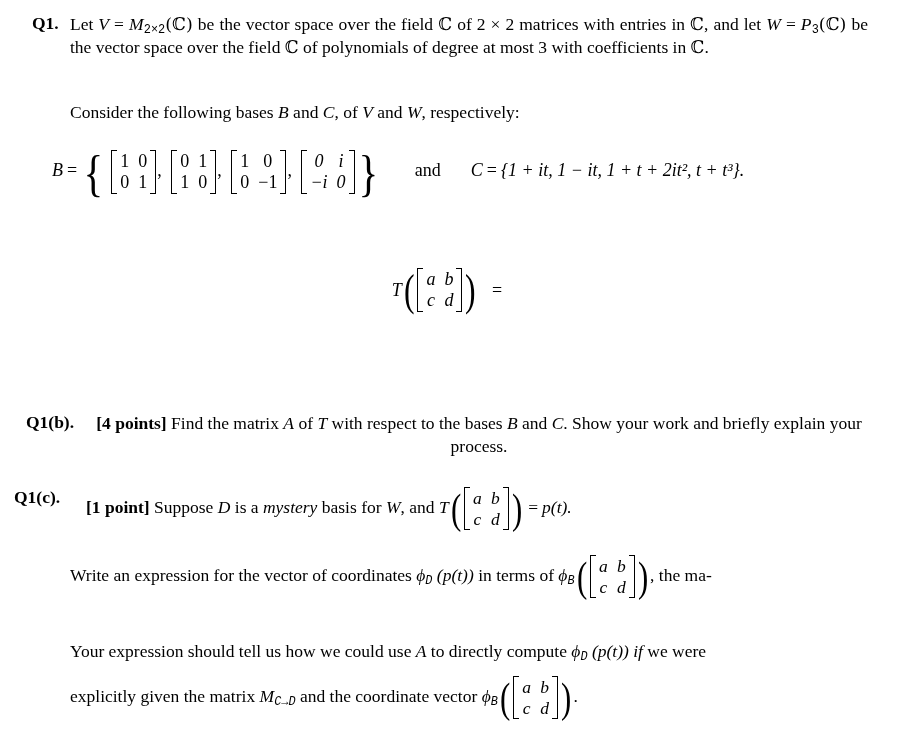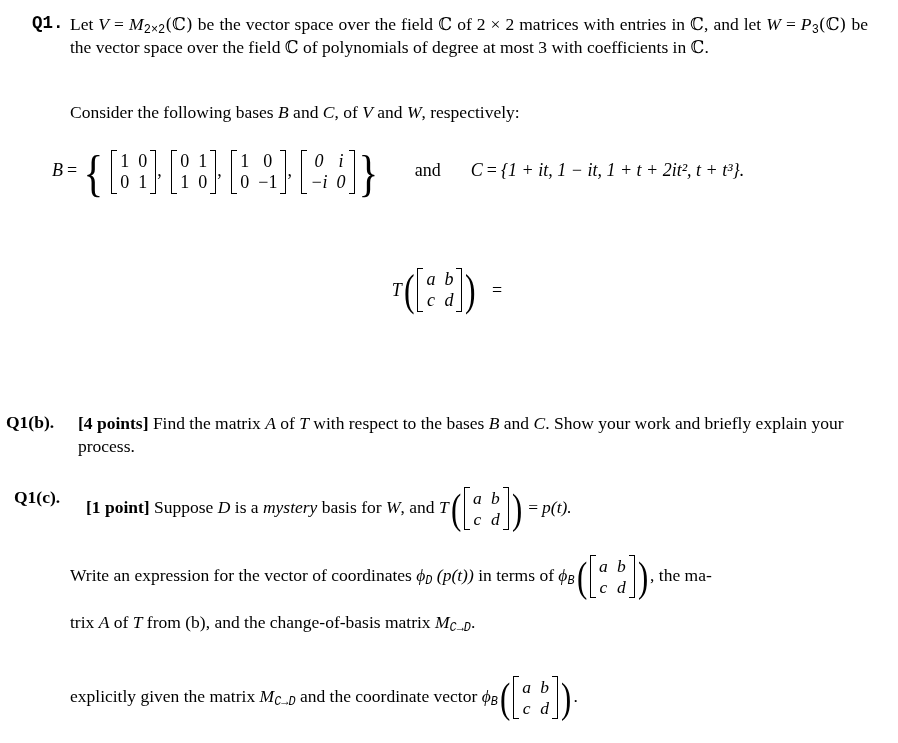--- a/index.html
+++ b/index.html
@@ -39,39 +39,39 @@
   .qlabel {
     font-weight: bold;
     flex: 0 0 auto;
     white-space: nowrap;
   }
   .qbody {
     flex: 1 1 auto;
   }
 
   .block-q1 { position: absolute; left: 32px; top: 13px; width: 836px; }
-  .q1-label { width: 38px; font-family: Liberation Mono, monospace; }
+  .q1-label { width: 38px; }
   .q1-text { line-height: 1.31; text-align: justify; }
 
   .para-consider { position: absolute; left: 70px; top: 102px; }
 
   .eq-bases {
     position: absolute;
     left: 52px;
     top: 150px;
     width: 830px;
     font-size: 18px;
   }
 
   .para-let-t { position: absolute; left: 70px; top: 216px; }
 
   .eq-t { position: absolute; left: 0px; top: 268px; width: 898px; text-align: center; font-size: 18px; }
 
   .block-qa { position: absolute; left: 14px; top: 358px; width: 860px; }
-  .block-qb { position: absolute; left: 6px; top: 412px; width: 858px; }
+  .block-qb { position: absolute; left: 14px; top: 412px; width: 858px; text-align: center; }
   .block-qc { position: absolute; left: 14px; top: 487px; width: 860px; }
 
   .qabc-label { width: 72px; }
   .qb-text { line-height: 1.33; }
 
   .qc-para { position: absolute; left: 70px; width: 800px; }
   .qc-p1 { top: 555px; }
   .qc-p2 { top: 612px; }
   .qc-p3 { top: 641px; }
   .qc-p4 { top: 676px; }
@@ -252,24 +252,24 @@
       <span class="mgrid">
         <span class="cell">a</span>
           <span class="cell">b</span>
           <span class="cell">c</span>
           <span class="cell">d</span>
       </span>
       <span class="mbrack r"></span>
     </span><span class="bigparen">)</span><span>, the ma-</span>
   </div>
 
-  <div class="qc-para qc-p2">
-    <span>trix </span><span class="mi">A</span><span> of </span><span class="mi">T</span><span> from (b), and the change-of-basis matrix </span><span class="mi">M</span><sub>C→D</sub><span>.</span>
-  </div>
-
+
+  <div class="qc-para qc-p3">
+    <span>Your expression should tell us how we could use </span><span class="mi">A</span><span> to directly compute </span><span class="mi">ϕ</span><sub>D</sub><span class="mi"> (p(t))</span><i> if</i><span> we were</span>
+  </div>
 
   <div class="qc-para qc-p4">
     <span>explicitly given the matrix </span><span class="mi">M</span><sub>C→D</sub><span> and the coordinate vector </span><span class="mi">ϕ</span><sub>B</sub><span class="bigparen">(</span><span class="matrix">
       <span class="mbrack l"></span>
       <span class="mgrid">
         <span class="cell">a</span>
           <span class="cell">b</span>
           <span class="cell">c</span>
           <span class="cell">d</span>
       </span>

